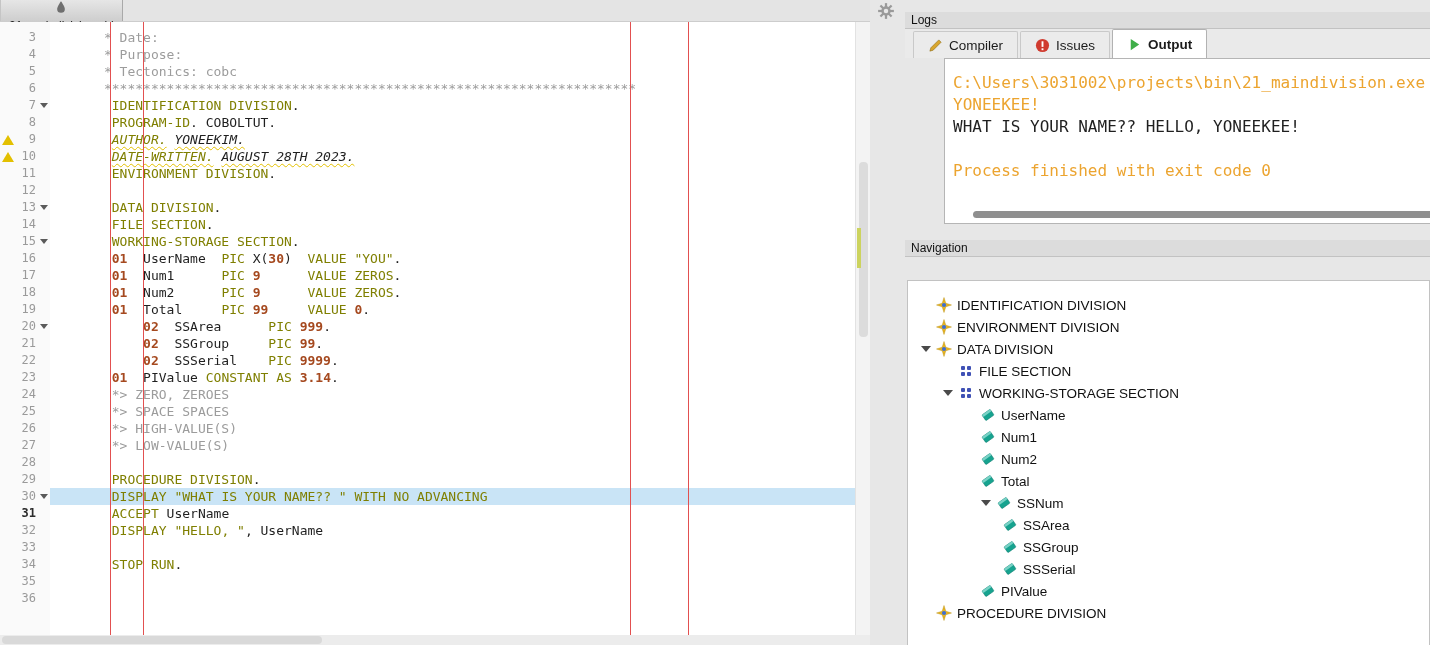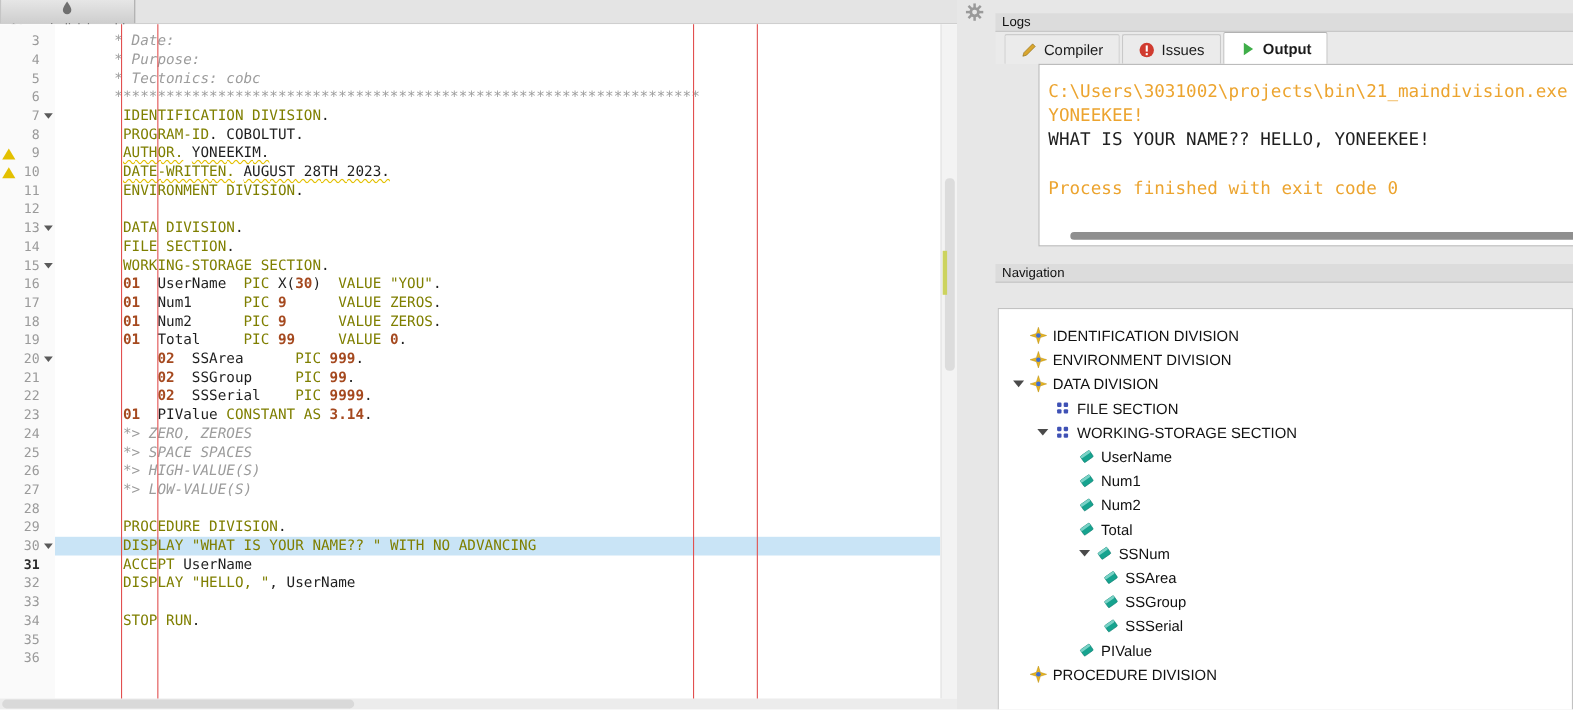--- a/index.html
+++ b/index.html
@@ -19,26 +19,26 @@
   .grow{display:flex;height:17px;align-items:center;}
   .gmark{width:15px;display:flex;justify-content:center;flex:none;}
   .gnum{flex:1;text-align:right;}
   .gfold{width:13px;display:flex;justify-content:center;margin-left:1px;flex:none;}
   .ghl .gnum{color:#2b2b2b;font-weight:bold;}
   .warn-tri{width:0;height:0;border-left:6px solid transparent;border-right:6px solid transparent;border-bottom:10px solid var(--warning,#e3c000);}
   .fold-tri{width:0;height:0;border-left:4px solid transparent;border-right:4px solid transparent;border-top:5px solid #5a5a5a;}
   #code-area{position:absolute;left:50px;top:0;right:15px;bottom:0;padding-top:7px;overflow:hidden;font:13px/17px "DejaVu Sans Mono",monospace;color:var(--text,#1f1f1f);}
   .crow{height:17px;white-space:pre;padding-left:7px;}
   .crow.hl{background:var(--line-highlight,#c9e4f6);}
-  .tk-com{color:var(--comment,#9c9c9c);font-style:italic;}
+  .tk-com{color:var(--comment,#9c9c9c);}
   .tk-kw{color:var(--keyword,#7f7f00);}
   .tk-num{color:var(--number,#a5491f);font-weight:bold;}
   .tk-str{color:var(--string,#7f7f00);}
   .tk-txt{color:var(--text,#1f1f1f);}
-  .wavy{text-decoration:underline;text-decoration-style:wavy;text-decoration-color:var(--warning,#e3c000);text-decoration-thickness:1px;text-underline-offset:2px;}
+  .wavy{text-decoration:underline;text-decoration-style:wavy;text-decoration-color:var(--warning,#e3c000);text-decoration-thickness:1px;text-underline-offset:2px;font-style:italic;}
   .margin-line{position:absolute;top:0;bottom:0;width:1px;background:var(--margin-line,#e25050);z-index:3;}
   #vscroll{position:absolute;right:0;top:0;bottom:0;width:15px;background:#f3f3f3;border-left:1px solid #e2e2e2;}
   #vscroll .thumb{position:absolute;left:3px;top:140px;width:9px;height:175px;background:#dcdcdc;border-radius:4px;}
   #vscroll .marker{position:absolute;left:1px;top:206px;width:4px;height:40px;background:#ccd35e;}
   #ehscroll{position:absolute;left:0;bottom:0;width:870px;height:10px;background:#ececec;}
   #ehscroll .thumb{position:absolute;left:2px;top:1px;height:8px;width:320px;background:#d9d9d9;border-radius:4px;}
 
   
   #splitter{position:absolute;left:870px;top:0;width:35px;height:645px;background:#e7e7e7;}
   #split-icon{position:absolute;left:7px;top:2px;width:18px;height:18px;display:inline-flex;}

